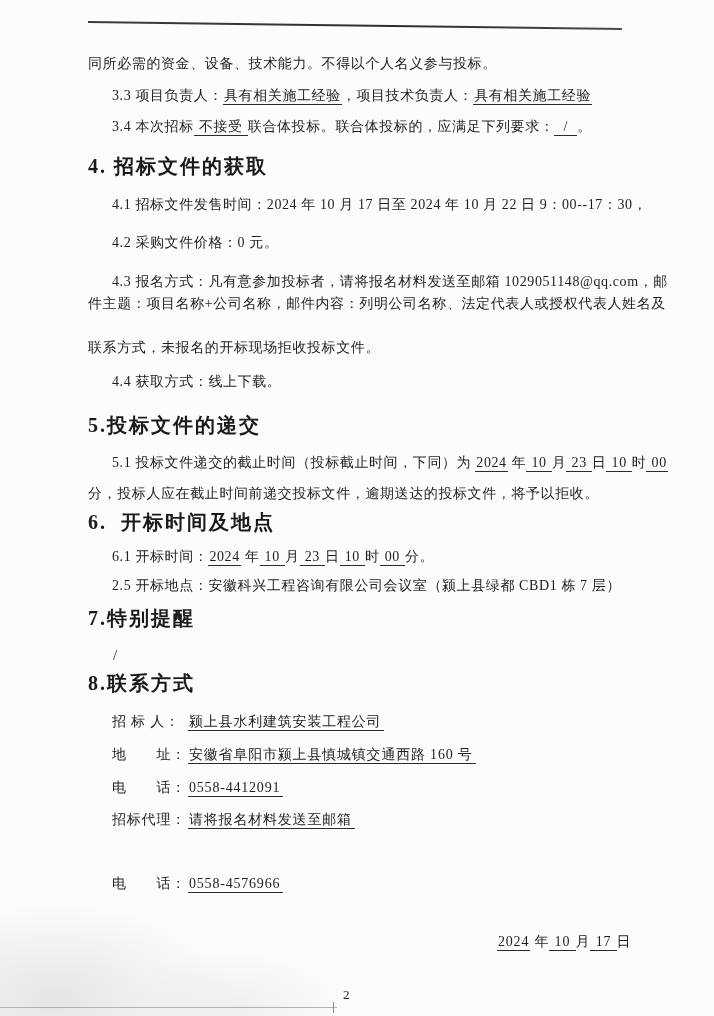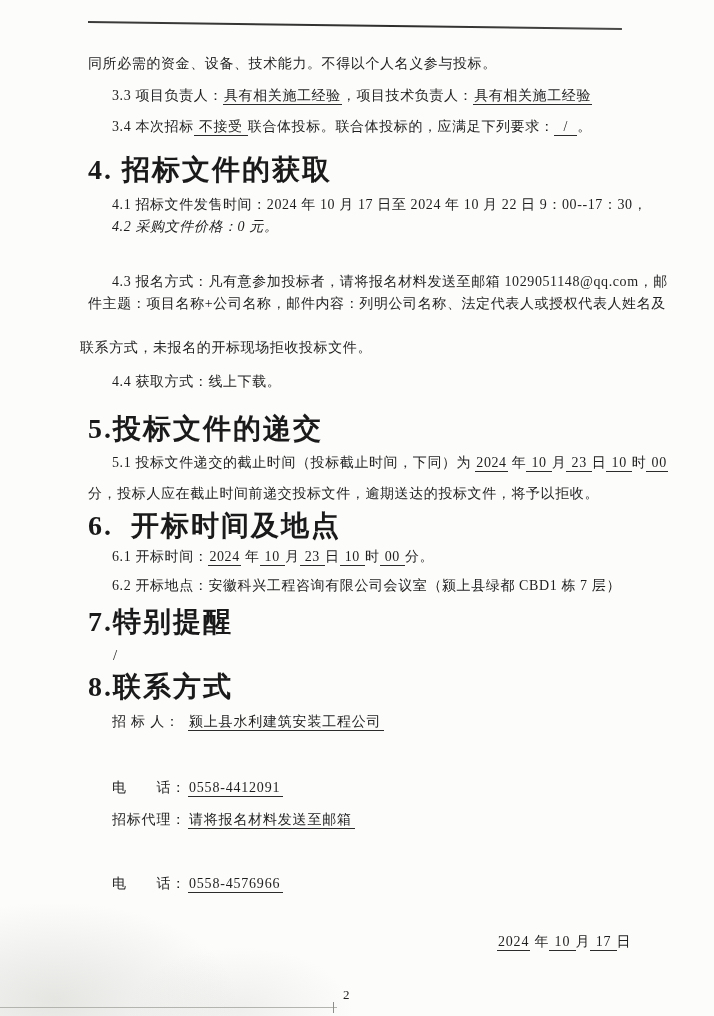--- a/index.html
+++ b/index.html
@@ -20,21 +20,21 @@
   .line {
     position: absolute;
     font-size: 14px;
     letter-spacing: 0.6px;
     white-space: nowrap;
     line-height: 1.2;
   }
   .line span { white-space: pre-wrap; }
   .heading {
     position: absolute;
-    font-size: 28px;
+    font-size: 20px;
     font-weight: 700;
     letter-spacing: 2px;
     white-space: pre-wrap;
     line-height: 1.1;
     color: #1a1a1a;
   }
   .ul {
     border-bottom: 1.3px solid #2b2b2b;
     padding: 0 1px 1px 1px;
   }
@@ -83,31 +83,31 @@
   <div class="line" style="left:112px; top:119px;">
     <span>3.4 本次招标</span><span class="ul"> 不接受 </span><span>联合体投标。联合体投标的，应满足下列要求：</span><span class="ul">  /  </span><span>。</span>
   </div>
 
   <div class="heading" style="left:88px; top:155px;">4. 招标文件的获取</div>
 
   <div class="line" style="left:112px; top:197px;">
     <span>4.1 招标文件发售时间：2024 年 10 月 17 日至 2024 年 10 月 22 日 9：00--17：30，</span>
   </div>
 
-  <div class="line" style="left:112px; top:219px;font-style:italic;">
+  <div class="line" style="left:112px; top:235px;">
     <span>4.2 采购文件价格：0 元。</span>
   </div>
 
   <div class="line" style="left:112px; top:274px;">
     <span>4.3 报名方式：凡有意参加投标者，请将报名材料发送至邮箱 1029051148@qq.com，邮</span>
   </div>
   <div class="line" style="left:88px; top:296px;">
     <span>件主题：项目名称+公司名称，邮件内容：列明公司名称、法定代表人或授权代表人姓名及</span>
   </div>
-  <div class="line" style="left:80px; top:340px;">
+  <div class="line" style="left:88px; top:340px;">
     <span>联系方式，未报名的开标现场拒收投标文件。</span>
   </div>
 
   <div class="line" style="left:112px; top:374px;">
     <span>4.4 获取方式：线上下载。</span>
   </div>
 
   <div class="heading" style="left:88px; top:414px;">5.投标文件的递交</div>
 
   <div class="line" style="left:112px; top:455px;">
@@ -117,31 +117,34 @@
     <span>分，投标人应在截止时间前递交投标文件，逾期送达的投标文件，将予以拒收。</span>
   </div>
 
   <div class="heading" style="left:88px; top:511px;">6.  开标时间及地点</div>
 
   <div class="line" style="left:112px; top:549px;text-align:center;">
     <span>6.1 开标时间：</span><span class="ul">2024</span><span> 年</span><span class="ul"> 10 </span><span>月</span><span class="ul"> 23 </span><span>日</span><span class="ul"> 10 </span><span>时</span><span class="ul"> 00 </span><span>分。</span>
   </div>
 
   <div class="line" style="left:112px; top:578px;">
-    <span>6.2 开标地点：安徽科兴工程咨询有限公司会议室（颍上县绿都 CBD1 栋 7 层）</span>
+    <span>2.5 开标地点：安徽科兴工程咨询有限公司会议室（颍上县绿都 CBD1 栋 7 层）</span>
   </div>
 
   <div class="heading" style="left:88px; top:607px;">7.特别提醒</div>
 
   <div class="line" style="left:113px; top:646px; font-size:15px;">/</div>
 
   <div class="heading" style="left:88px; top:672px;">8.联系方式</div>
 
   <div class="contact-row" style="left:112px; top:713px;">
     <span class="contact-label">招 标 人：</span><span class="contact-value">颍上县水利建筑安装工程公司</span>
+  </div>
+  <div class="contact-row" style="left:112px; top:746px;">
+    <span class="contact-label">地　　址：</span><span class="contact-value">安徽省阜阳市颍上县慎城镇交通西路 160 号</span>
   </div>
   <div class="contact-row" style="left:112px; top:779px;">
     <span class="contact-label">电　　话：</span><span class="contact-value">0558-4412091</span>
   </div>
   <div class="contact-row" style="left:112px; top:811px;">
     <span class="contact-label">招标代理：</span><span class="contact-value">请将报名材料发送至邮箱</span>
   </div>
   <div class="contact-row" style="left:112px; top:875px;">
     <span class="contact-label">电　　话：</span><span class="contact-value">0558-4576966</span>
   </div>

